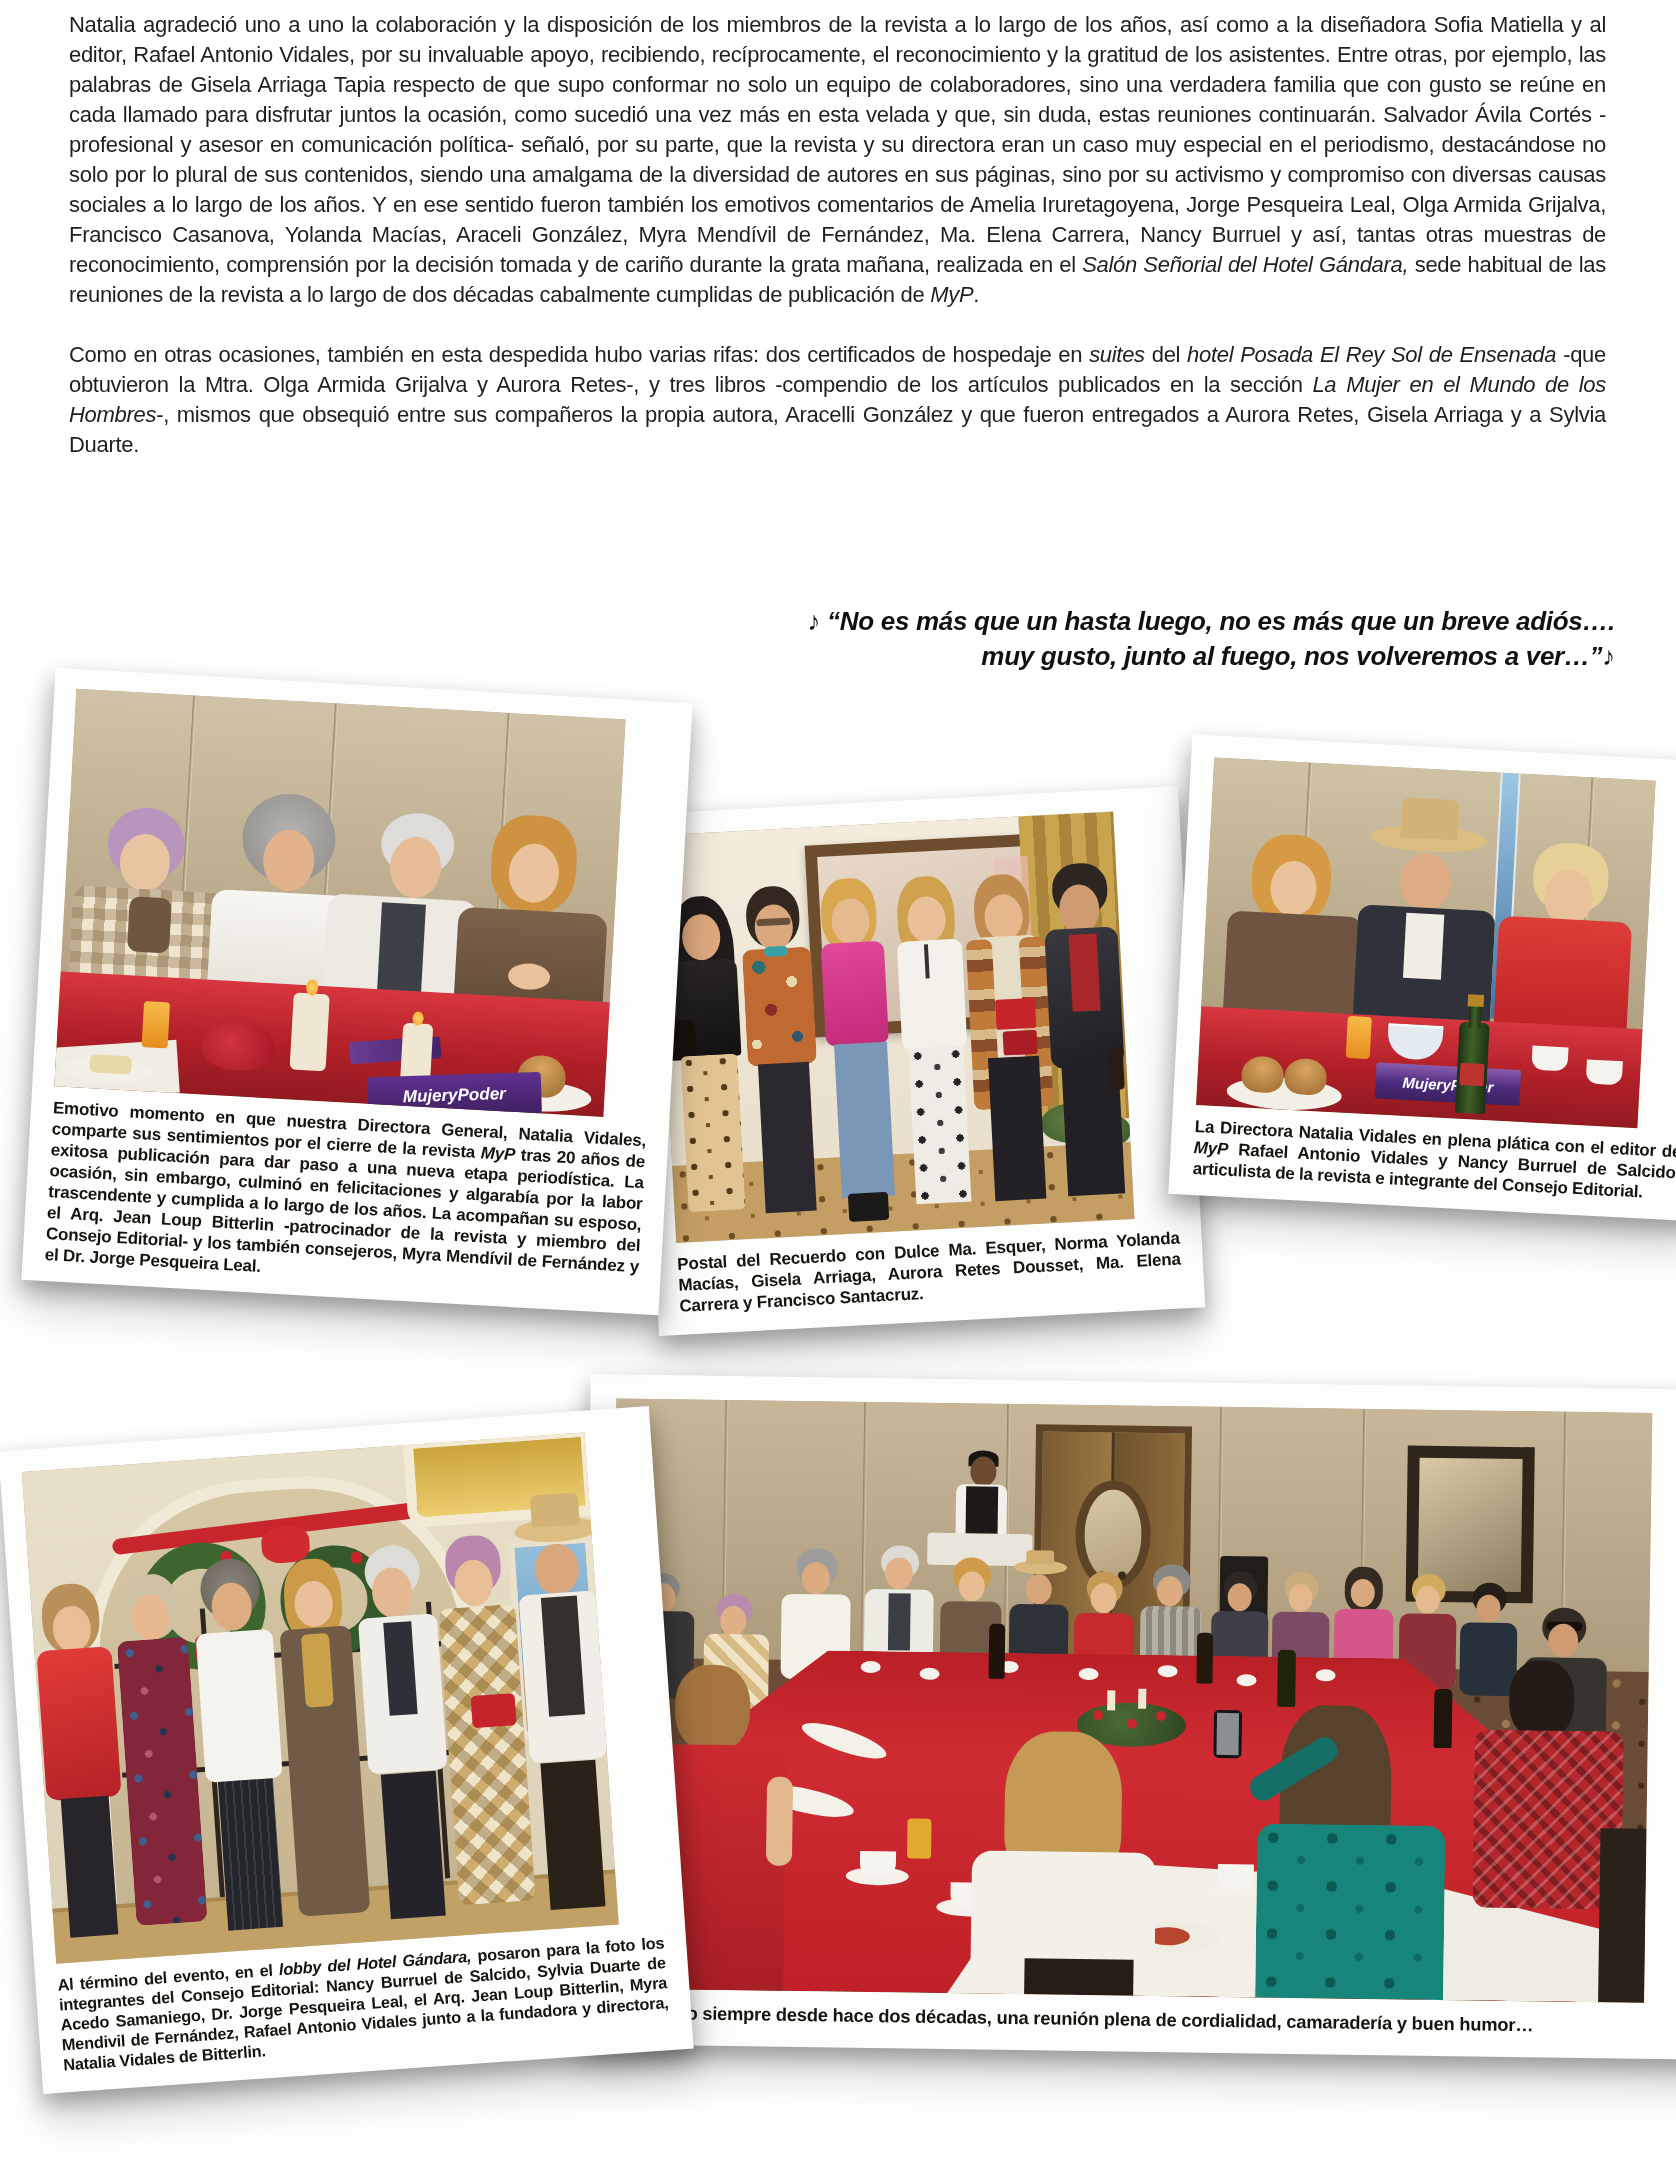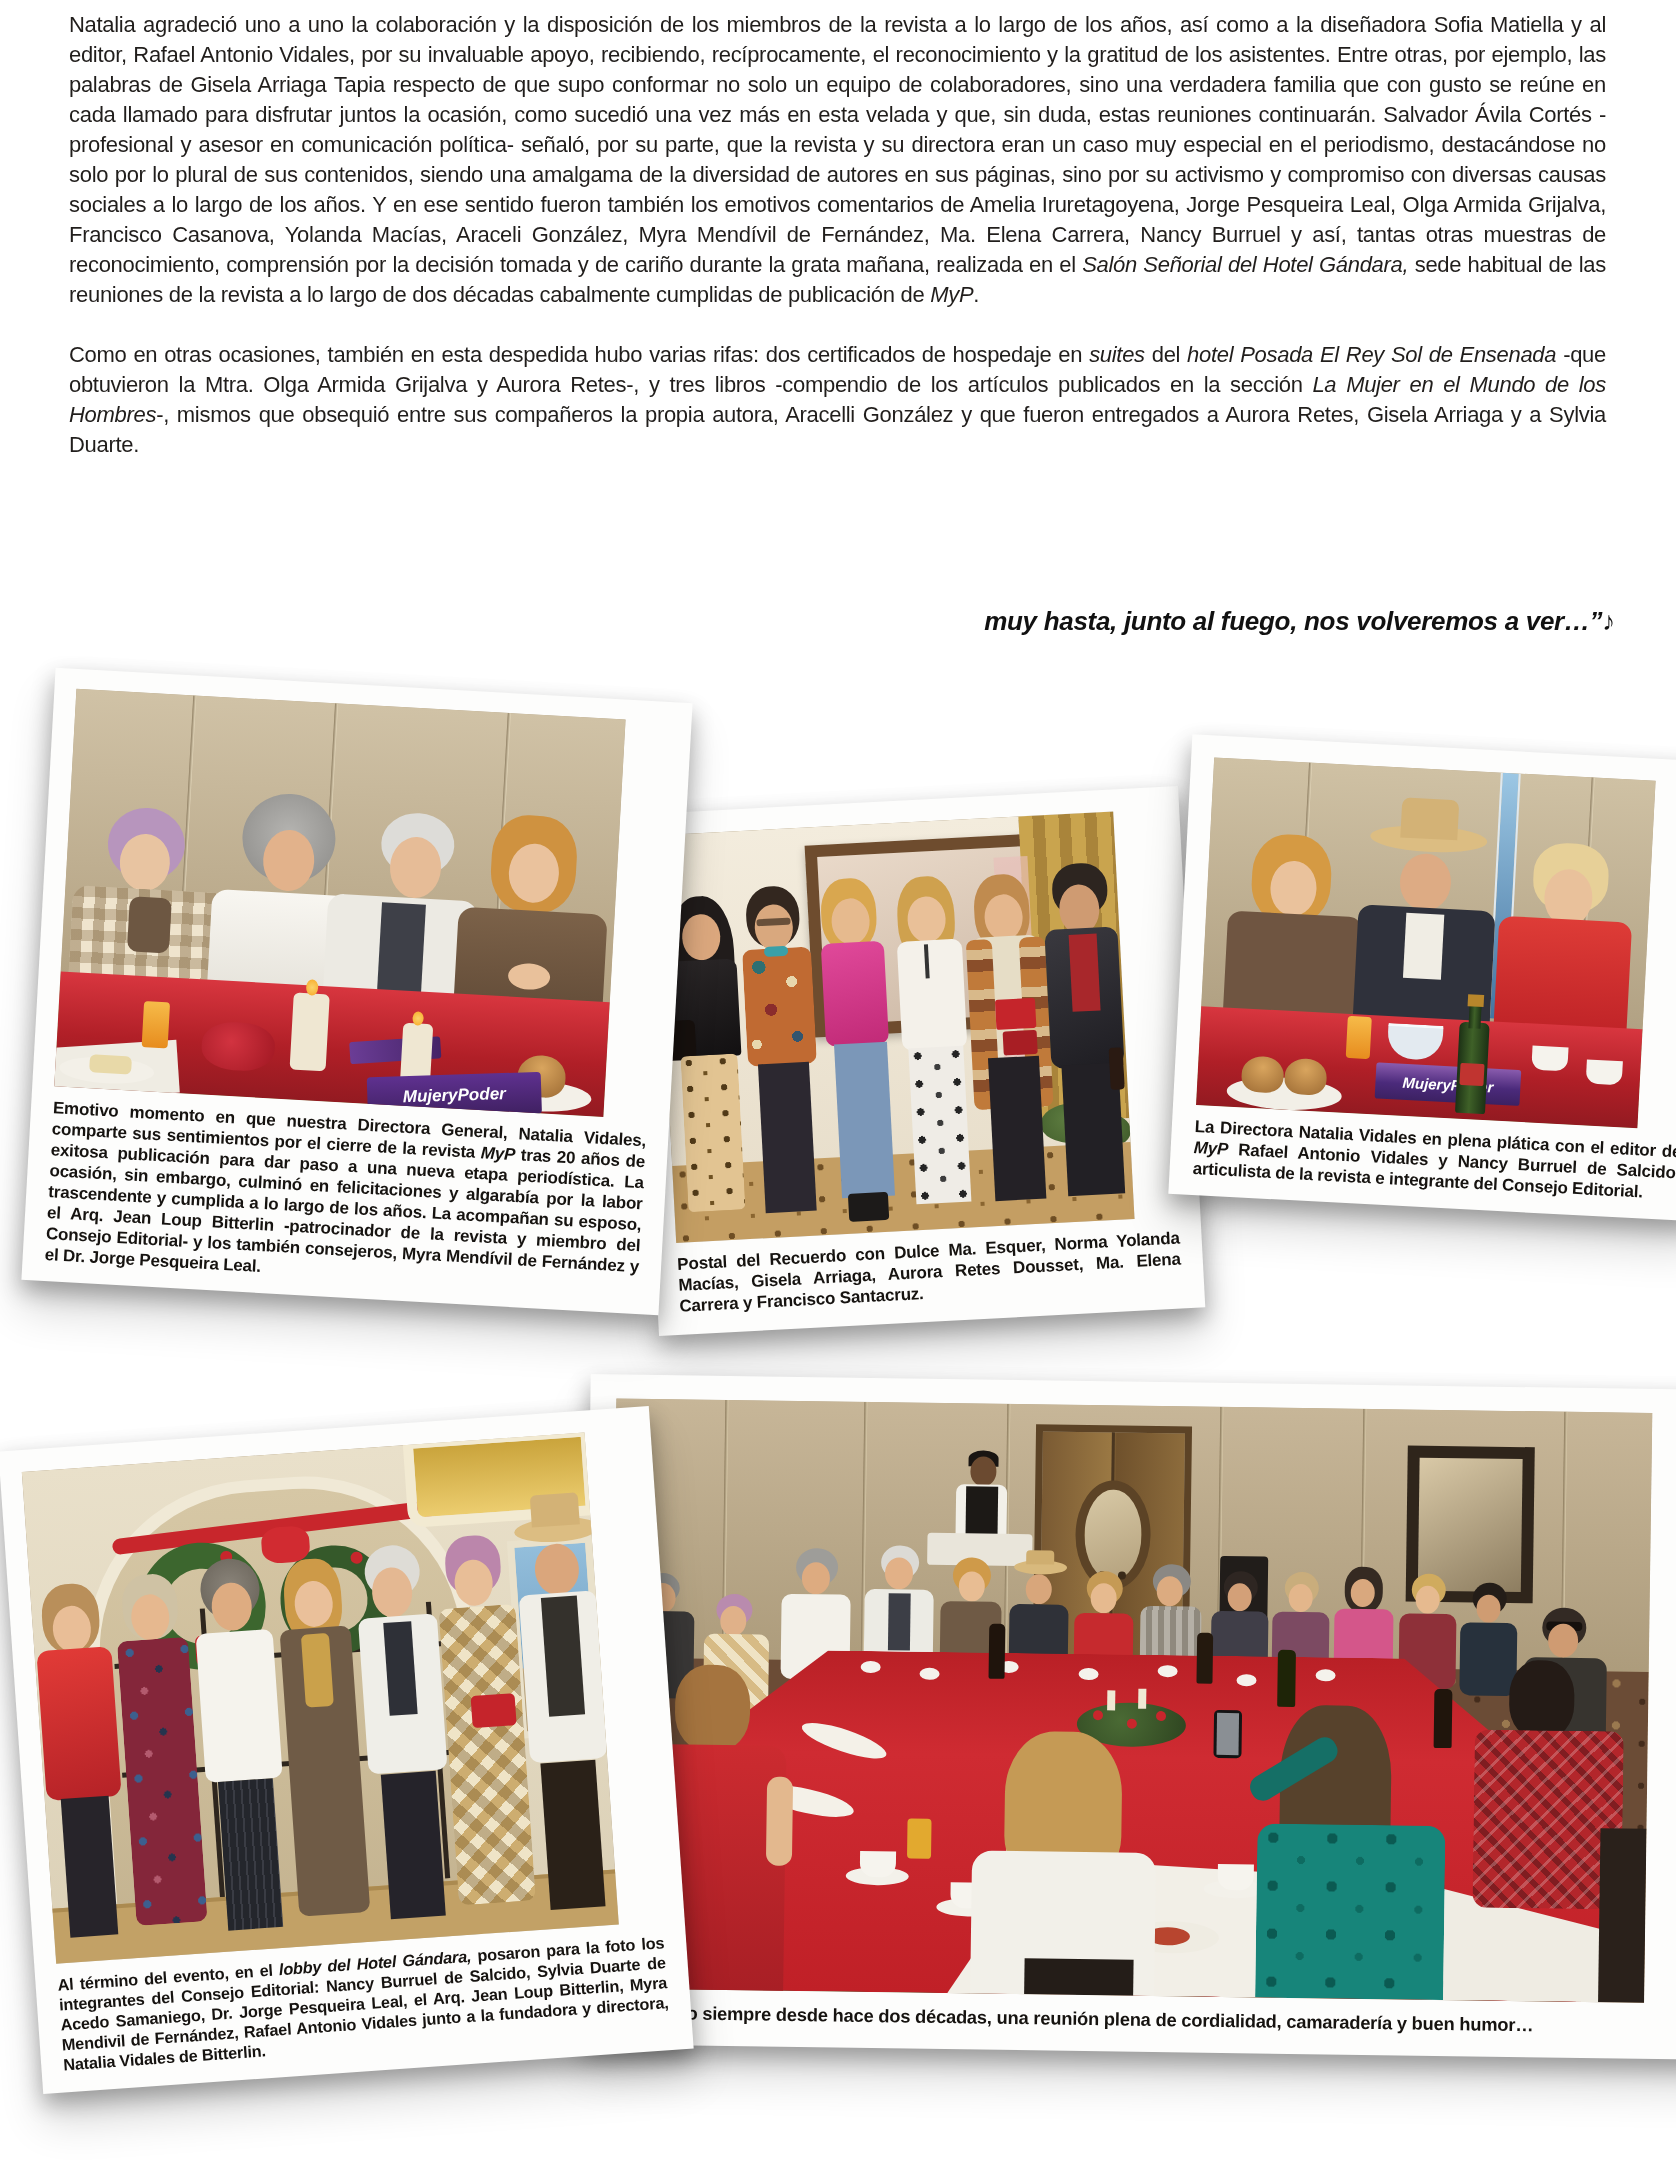--- a/index.html
+++ b/index.html
@@ -42,21 +42,22 @@
 <body>
 
 <div class="page">
 
   <div class="body-text">
     <p><span>Natalia agradeció uno a uno la colaboración y la disposición de los miembros de la revista a lo largo de los años, así como a la diseñadora Sofia Matiella y al editor, Rafael Antonio Vidales, por su invaluable apoyo, recibiendo, recíprocamente, el reconocimiento y la gratitud de los asistentes. Entre otras, por ejemplo, las palabras de Gisela Arriaga Tapia respecto de que supo conformar no solo un equipo de colaboradores, sino una verdadera familia que con gusto se reúne en cada llamado para disfrutar juntos la ocasión, como sucedió una vez más en esta velada y que, sin duda, estas reuniones continuarán. Salvador Ávila Cortés -profesional y asesor en comunicación política- señaló, por su parte, que la revista y su directora eran un caso muy especial en el periodismo, destacándose no solo por lo plural de sus contenidos, siendo una amalgama de la diversidad de autores en sus páginas, sino por su activismo y compromiso con diversas causas sociales a lo largo de los años. Y en ese sentido fueron también los emotivos comentarios de Amelia Iruretagoyena, Jorge Pesqueira Leal, Olga Armida Grijalva, Francisco Casanova, Yolanda Macías, Araceli González, Myra Mendívil de Fernández, Ma. Elena Carrera, Nancy Burruel y así, tantas otras muestras de reconocimiento, comprensión por la decisión tomada y de cariño durante la grata mañana, realizada en el </span><span class="it">Salón Señorial del Hotel Gándara,</span><span> sede habitual de las reuniones de la revista a lo largo de dos décadas cabalmente cumplidas de publicación de </span><span class="it">MyP</span><span>.</span></p>
     <p><span>Como en otras ocasiones, también en esta despedida hubo varias rifas: dos certificados de hospedaje en </span><span class="it">suites</span><span> del </span><span class="it">hotel Posada El Rey Sol de Ensenada</span><span> -que obtuvieron la Mtra. Olga Armida Grijalva y Aurora Retes-, y tres libros -compendio de los artículos publicados en la sección </span><span class="it">La Mujer en el Mundo de los Hombres</span><span>-, mismos que obsequió entre sus compañeros la propia autora, Aracelli González y que fueron entregados a Aurora Retes, Gisela Arriaga y a Sylvia Duarte.</span></p>
   </div>
 
   <div class="quote">
-    <div>muy hasta, junto al fuego, nos volveremos a ver…”♪</div>
+    <div>♪ “No es más que un hasta luego, no es más que un breve adiós….</div>
+    <div>muy gusto, junto al fuego, nos volveremos a ver…”♪</div>
   </div>
 
   <figure class="polaroid p1" style="margin:0;">
     <div class="photo">
       <div class="ab" style="inset:0;background:linear-gradient(180deg,#d0c2a6,#b6a586 65%,#a69576);"></div>
       <div class="ab" style="left:117px;top:0;width:3px;height:287px;background:linear-gradient(90deg,#8e7e62,#e3d7bb);"></div>
       <div class="ab" style="left:259px;top:0;width:3px;height:287px;background:linear-gradient(90deg,#8e7e62,#e3d7bb);"></div>
       <div class="ab" style="left:432px;top:0;width:3px;height:287px;background:linear-gradient(90deg,#8e7e62,#e3d7bb);"></div>
 
       <div class="ab" style="inset:0;">

